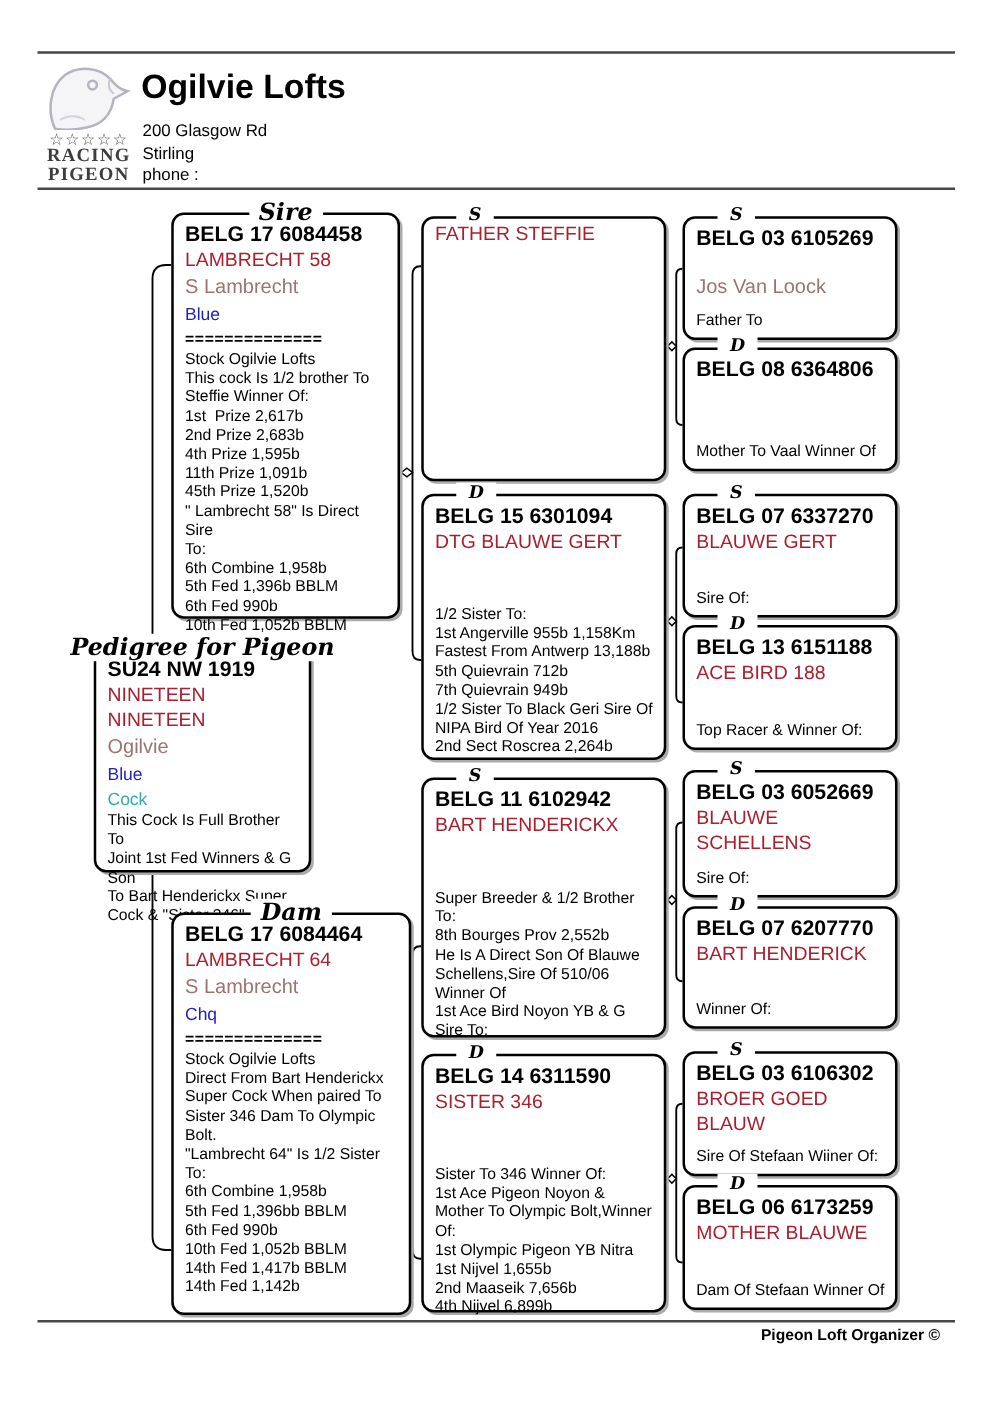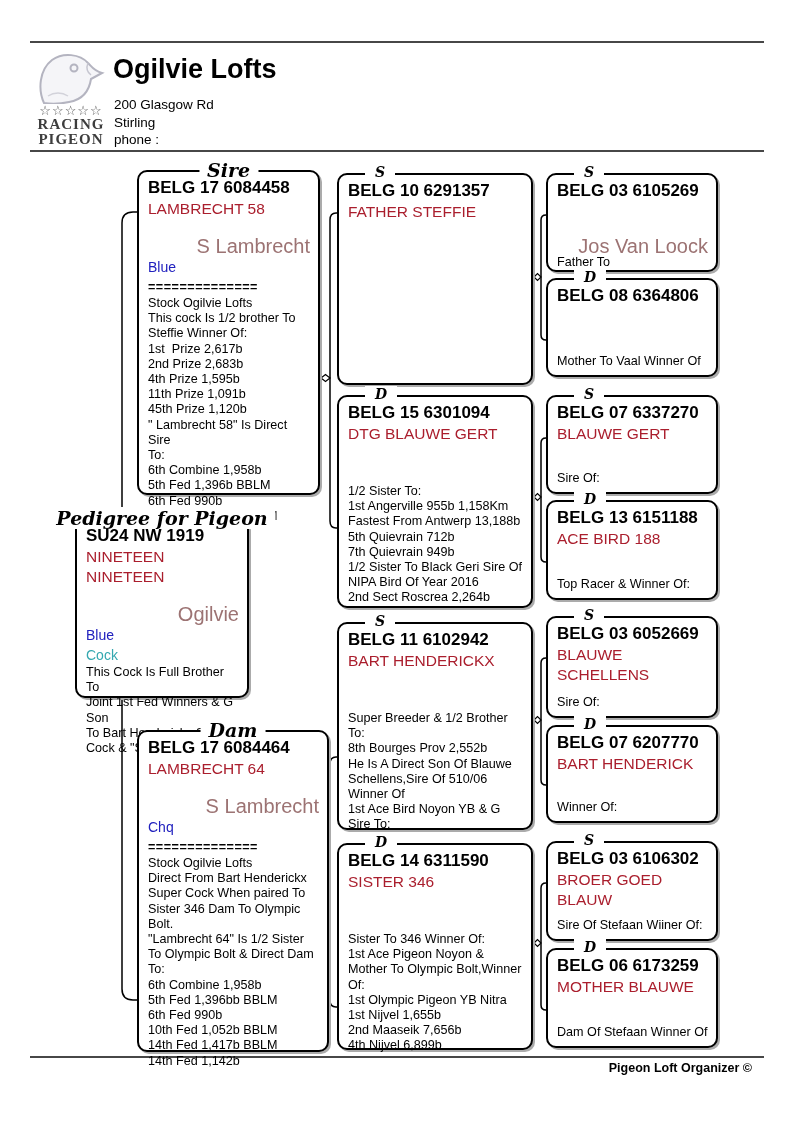--- a/index.html
+++ b/index.html
@@ -20,21 +20,21 @@
   .pbox{position:absolute;background:#fff;border:2px solid #000;border-radius:10px;
         box-shadow:2px 2px 0 #ababab;box-sizing:border-box;padding:3px 8px 6px 9px;z-index:2;}
   .boxlabel{position:absolute;top:-13px;background:#fff;padding:0 8px;white-space:nowrap;
         font-family:"DejaVu Serif", serif;font-weight:bold;font-style:italic;font-size:19px;
         line-height:22px;}
   .center-label{left:50%;transform:translateX(-50%);}
   .sd-label{left:26px;top:-11px;font-size:14px;line-height:16px;padding:0 10px;}
   .ring{font-size:17px;font-weight:bold;line-height:22px;margin-top:2px;}
   .name{font-size:15.5px;line-height:20px;color:var(--red);}
   .minline{min-height:17px;}
-  .strain{font-size:20px;line-height:18px;margin-top:18px;color:var(--brown);text-align:right;}
+  .strain{font-size:16px;line-height:18px;margin-top:2px;color:var(--brown);}
   .colorline{font-size:14px;line-height:18px;margin-top:3px;color:var(--blue);}
   .sexline{font-size:14px;line-height:18px;margin-top:2px;color:var(--teal);}
   .sep{font-size:12.6px;font-weight:bold;line-height:15px;margin-top:4px;letter-spacing:0.5px;}
   .details{font-size:12.6px;line-height:15.2px;margin-top:1px;}
   .details div{white-space:pre-wrap;}
   .gpbox .details{margin-top:40px;}
   .ggbox{display:flex;flex-direction:column;}
   .ggnote{margin-top:auto;font-size:12.6px;line-height:15px;}
 
   
@@ -103,21 +103,21 @@
     <div class="colorline">Blue</div>
     <div class="sep">==============</div>
     <div class="details">
         <div>Stock Ogilvie Lofts</div>
         <div>This cock Is 1/2 brother To</div>
         <div>Steffie Winner Of:</div>
         <div>1st  Prize 2,617b</div>
         <div>2nd Prize 2,683b</div>
         <div>4th Prize 1,595b</div>
         <div>11th Prize 1,091b</div>
-        <div>45th Prize 1,120b</div>
+        <div>45th Prize 1,520b</div>
         <div>" Lambrecht 58" Is Direct Sire</div>
         <div>To:</div>
         <div>6th Combine 1,958b</div>
         <div>5th Fed 1,396b BBLM</div>
         <div>6th Fed 990b</div>
         <div>10th Fed 1,052b BBLM</div>
       </div>
   </div>
 
   <div class="pbox" style="left:75px;top:518px;width:174px;height:180px">
@@ -142,34 +142,32 @@
     <div class="strain">S Lambrecht</div>
     <div class="colorline">Chq</div>
     <div class="sep">==============</div>
     <div class="details">
         <div>Stock Ogilvie Lofts</div>
         <div>Direct From Bart Henderickx</div>
         <div>Super Cock When paired To</div>
         <div>Sister 346 Dam To Olympic</div>
         <div>Bolt.</div>
         <div>"Lambrecht 64" Is 1/2 Sister</div>
-        <div>To Olympic Bolt &amp; Direct Dam</div>
         <div>To:</div>
         <div>6th Combine 1,958b</div>
         <div>5th Fed 1,396bb BBLM</div>
         <div>6th Fed 990b</div>
         <div>10th Fed 1,052b BBLM</div>
         <div>14th Fed 1,417b BBLM</div>
         <div>14th Fed 1,142b</div>
       </div>
   </div>
 
   <div class="pbox gpbox" style="left:337px;top:173px;width:196px;height:212px">
     <span class="boxlabel sd-label">S</span>
-    <div class="ring">BELG 10 6291357</div>
     <div class="name">FATHER STEFFIE</div>
   </div>
 
   <div class="pbox gpbox" style="left:337px;top:395px;width:196px;height:213px">
     <span class="boxlabel sd-label">D</span>
     <div class="ring">BELG 15 6301094</div>
     <div class="name">DTG BLAUWE GERT</div>
     <div class="details">
         <div>1/2 Sister To:</div>
         <div>1st Angerville 955b 1,158Km</div>

